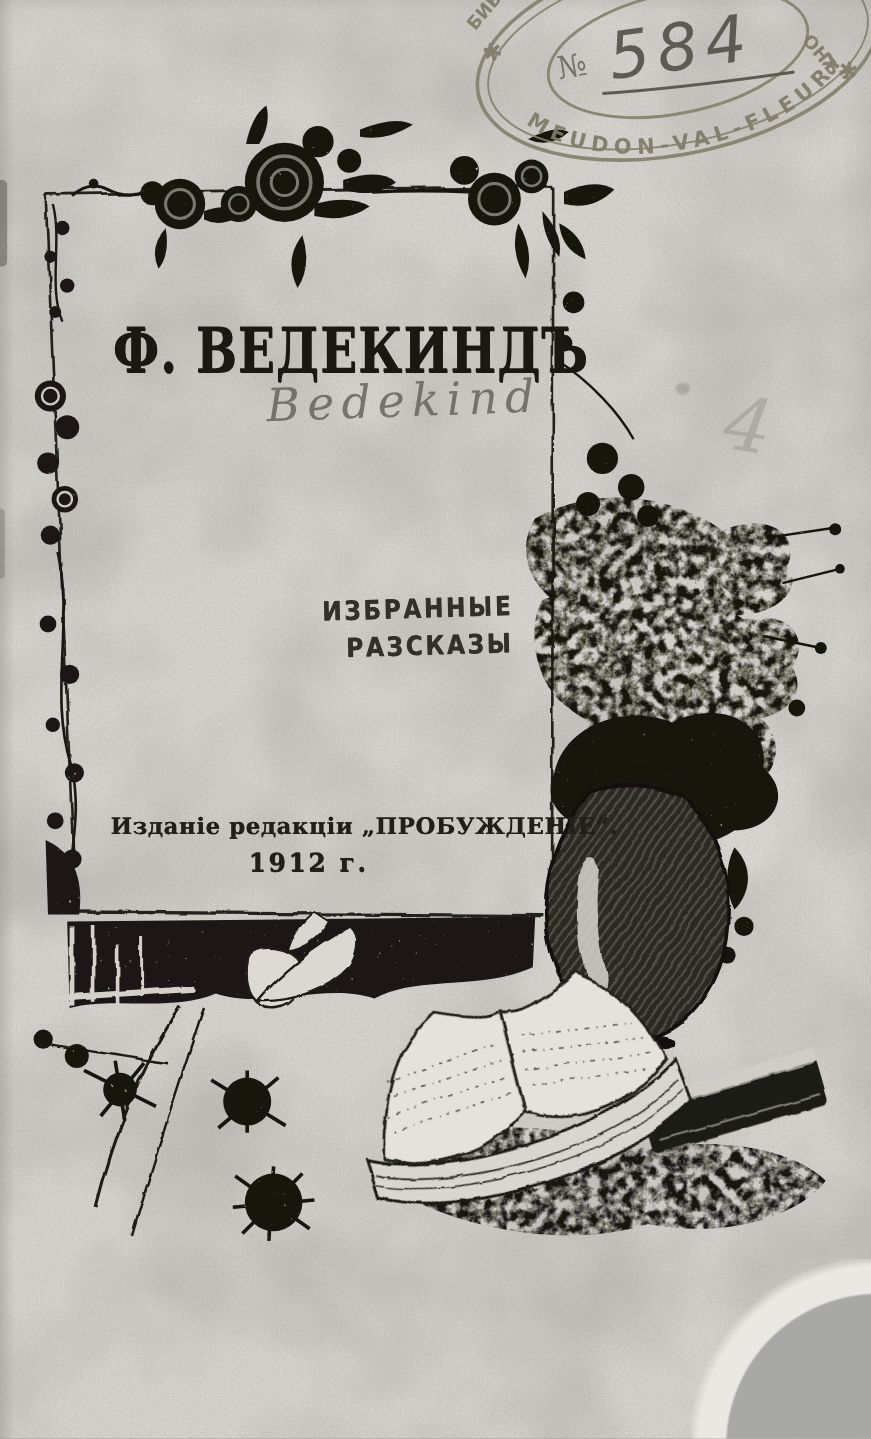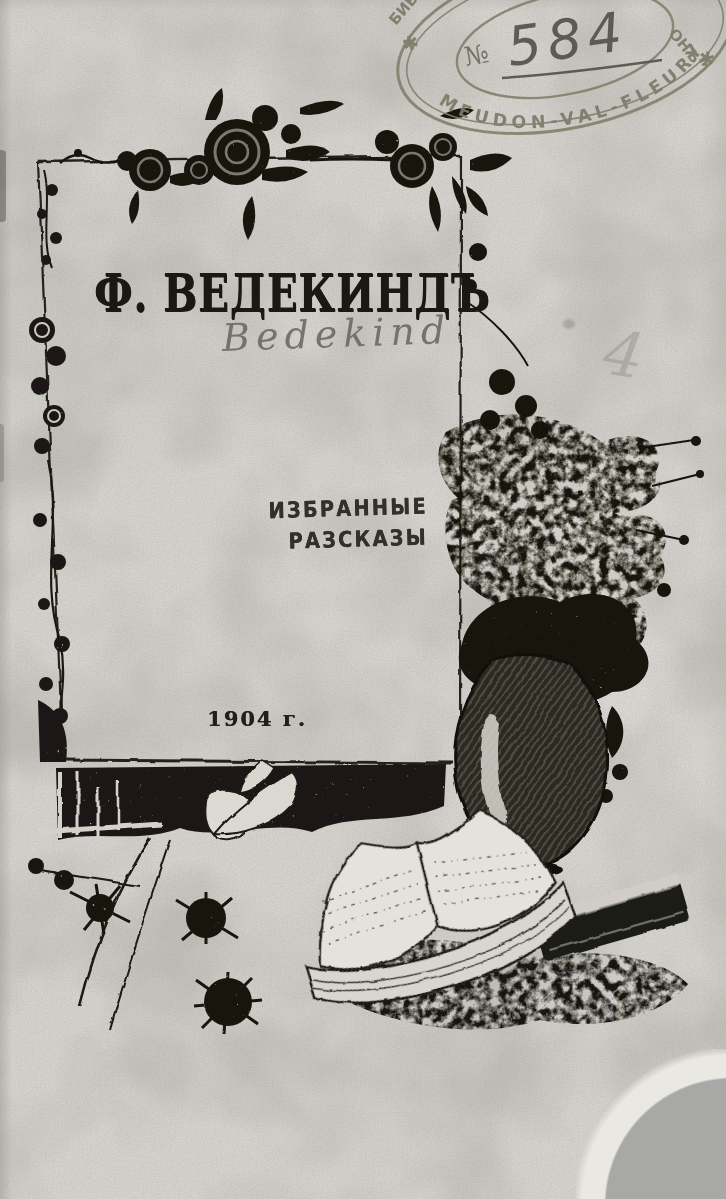--- a/index.html
+++ b/index.html
@@ -287,21 +287,22 @@
 
   <div class="txt author-title">Ф. ВЕДЕКИНДЪ</div>
 
   <div class="txt bedekind">Bedekind</div>
 
   <div class="txt subtitle">
     <div class="l1">ИЗБРАННЫЕ</div>
     <div class="l2">РАЗСКАЗЫ</div>
   </div>
 
-  <div class="txt imprint-year">1904 г.</div>
+  <div class="txt imprint">Изданіе редакціи „ПРОБУЖДЕНІЕ“.</div>
+  <div class="txt imprint-year">1912 г.</div>
 
   <div class="txt pencil-four">4</div>
 
   <div class="smudge-dot"></div>
   <div class="edge-nick-a"></div>
   <div class="edge-nick-b"></div>
   <div class="corner-stain"></div>
 </div>
 
 </body></html>

